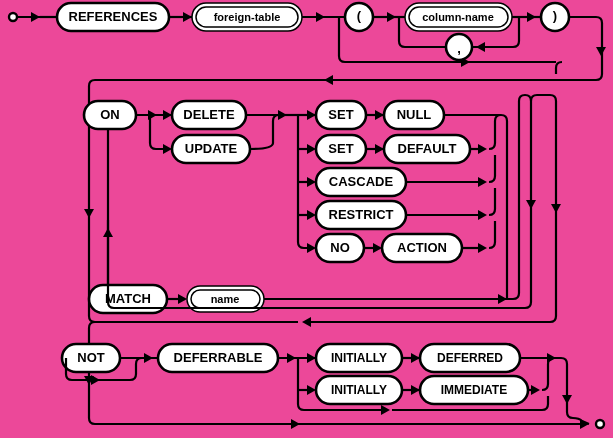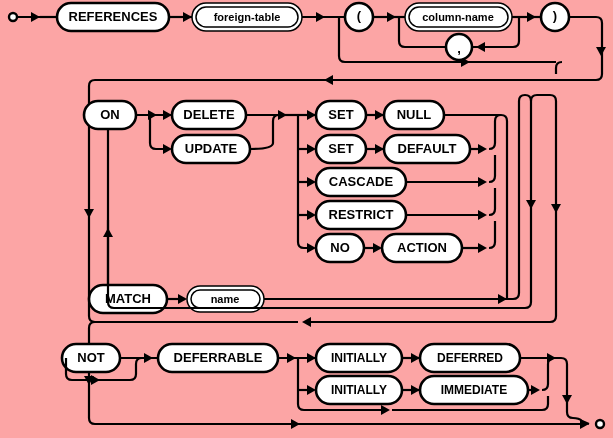--- a/index.html
+++ b/index.html
@@ -1,16 +1,16 @@
 <!DOCTYPE html>
 <html><head>
 <meta charset="utf-8">
 <style>
   html,body{margin:0;padding:0;background:#ffffff;}
-  #stage{position:relative;width:613px;height:438px;background:#fca5a5;
+  #stage{position:relative;width:613px;height:438px;background:#ec4899;
          font-family:"Liberation Sans", sans-serif;}
   svg{display:block;}
   .rail{fill:none;stroke:#000;stroke-width:2.2;stroke-linecap:butt;stroke-linejoin:round;}
   .arrow{fill:#000;stroke:none;}
   .term{fill:#fff;stroke:#000;stroke-width:2.6;}
   .nonterm-outer{fill:#fff;stroke:#000;stroke-width:1.5;}
   .nonterm-inner{fill:none;stroke:#000;stroke-width:1.5;}
   .tlabel{font-family:"Liberation Sans", sans-serif;font-weight:bold;
           font-size:13px;text-anchor:middle;dominant-baseline:middle;fill:#000;}
   .tlabel.sm{font-size:12px;}

